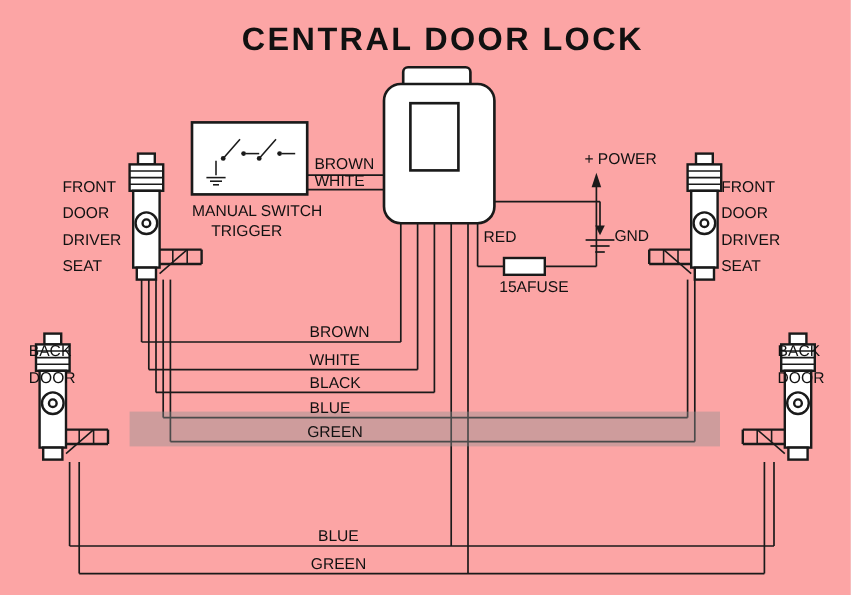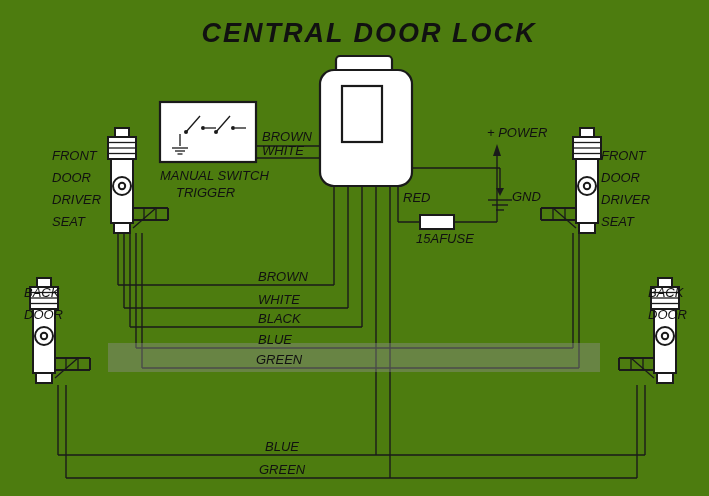--- a/index.html
+++ b/index.html
@@ -1,22 +1,21 @@
 <!DOCTYPE html>
 <html><head>
 <meta charset="utf-8">
 <style>
   html,body{margin:0;padding:0;background:#e9e9e9;}
   .stage{
     position:relative;
     width:709px;height:496px;
-    background:#4d7c0f;
+    background:#fca5a5;
     font-family:"Liberation Sans", sans-serif;
     overflow:hidden;
-    font-style:italic;
   }
   svg{position:absolute;left:0;top:0;}
   text{fill:#111;font-family:"Liberation Sans", sans-serif;}
   .title{font-size:27px;font-weight:700;letter-spacing:2px;}
   .lbl{font-size:13px;font-weight:400;}
   .wire{stroke:#1a1a1a;stroke-width:1.4;fill:none;}
   .box{stroke:#1a1a1a;stroke-width:2.2;fill:#ffffff;}
   .part{stroke:#1a1a1a;stroke-width:2;fill:#ffffff;}
   .thin{stroke:#1a1a1a;stroke-width:1.3;fill:none;}
   .solid{fill:#1a1a1a;stroke:none;}

